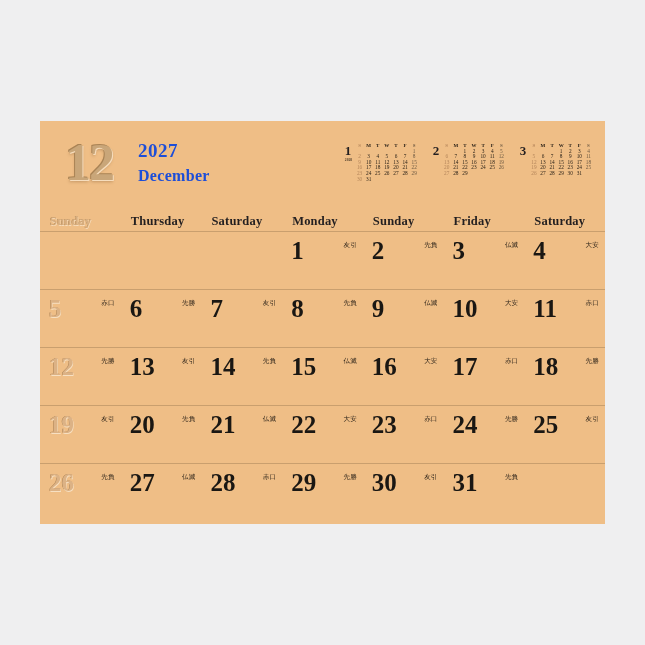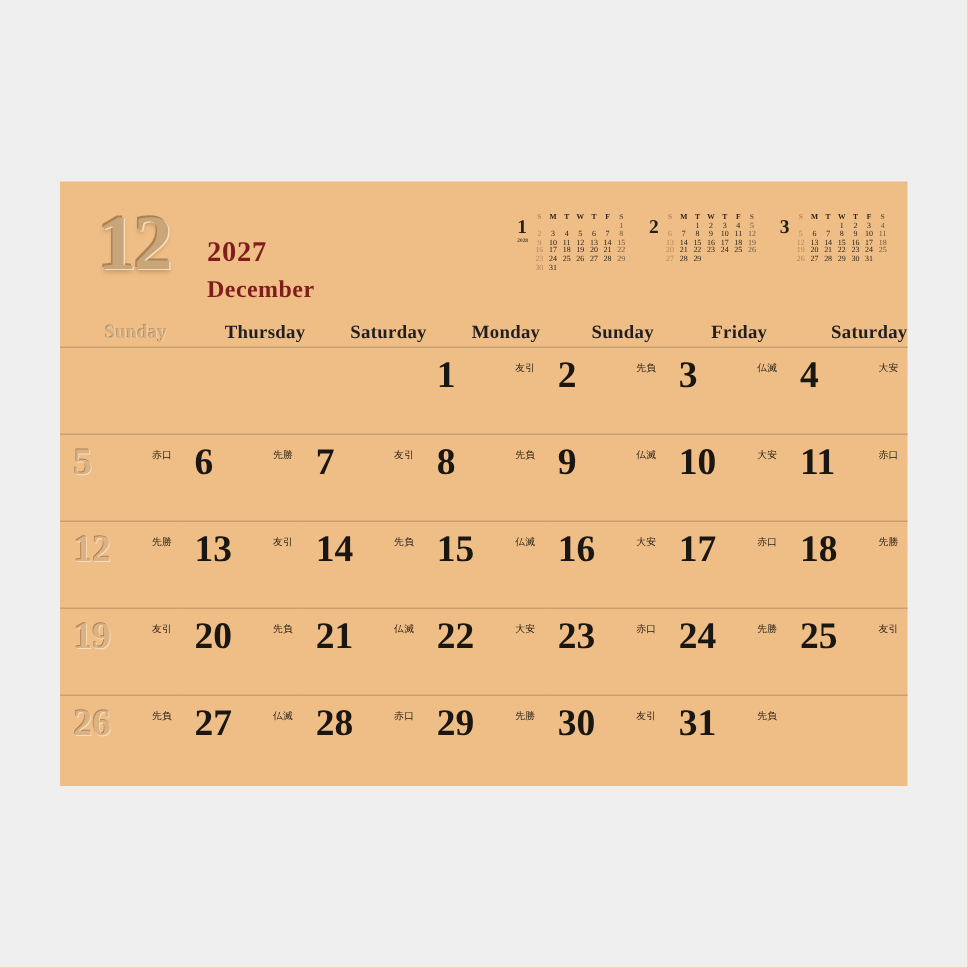--- a/index.html
+++ b/index.html
@@ -44,22 +44,22 @@
     line-height: 1;
     color: #c9a679;
     text-shadow:
       1px 1px 0 #f6ddbd,
       -1px -1px 0 #a98355,
       0 2px 3px rgba(120, 80, 40, 0.35);
   }
   .year-block {
     position: absolute;
     left: 98px;
-    top: 38px;
-    color: #7f1d1d;
+    top: 20px;
+    color: #1d4ed8;
   }
   .year-text {
     font-size: 19px;
     font-weight: bold;
     letter-spacing: 0.5px;
     line-height: 1;
   }
   .month-name {
     font-size: 16px;
     font-weight: bold;
@@ -123,21 +123,20 @@
     align-items: flex-end;
     border-bottom: 1px solid #c99f6e;
   }
   .weekday {
     font-size: 12.5px;
     font-weight: bold;
     color: #231f20;
     padding-left: 10px;
     padding-bottom: 2px;
     letter-spacing: 0.2px;
-    margin-left: 20px;
   }
   .weekday.sunday {
     color: #d8ad7d;
     text-shadow:
       0.5px 0.5px 0 #f6ddbd,
       -0.5px -0.5px 0 #b08a5d;
   }
 
   
   .day-grid {

